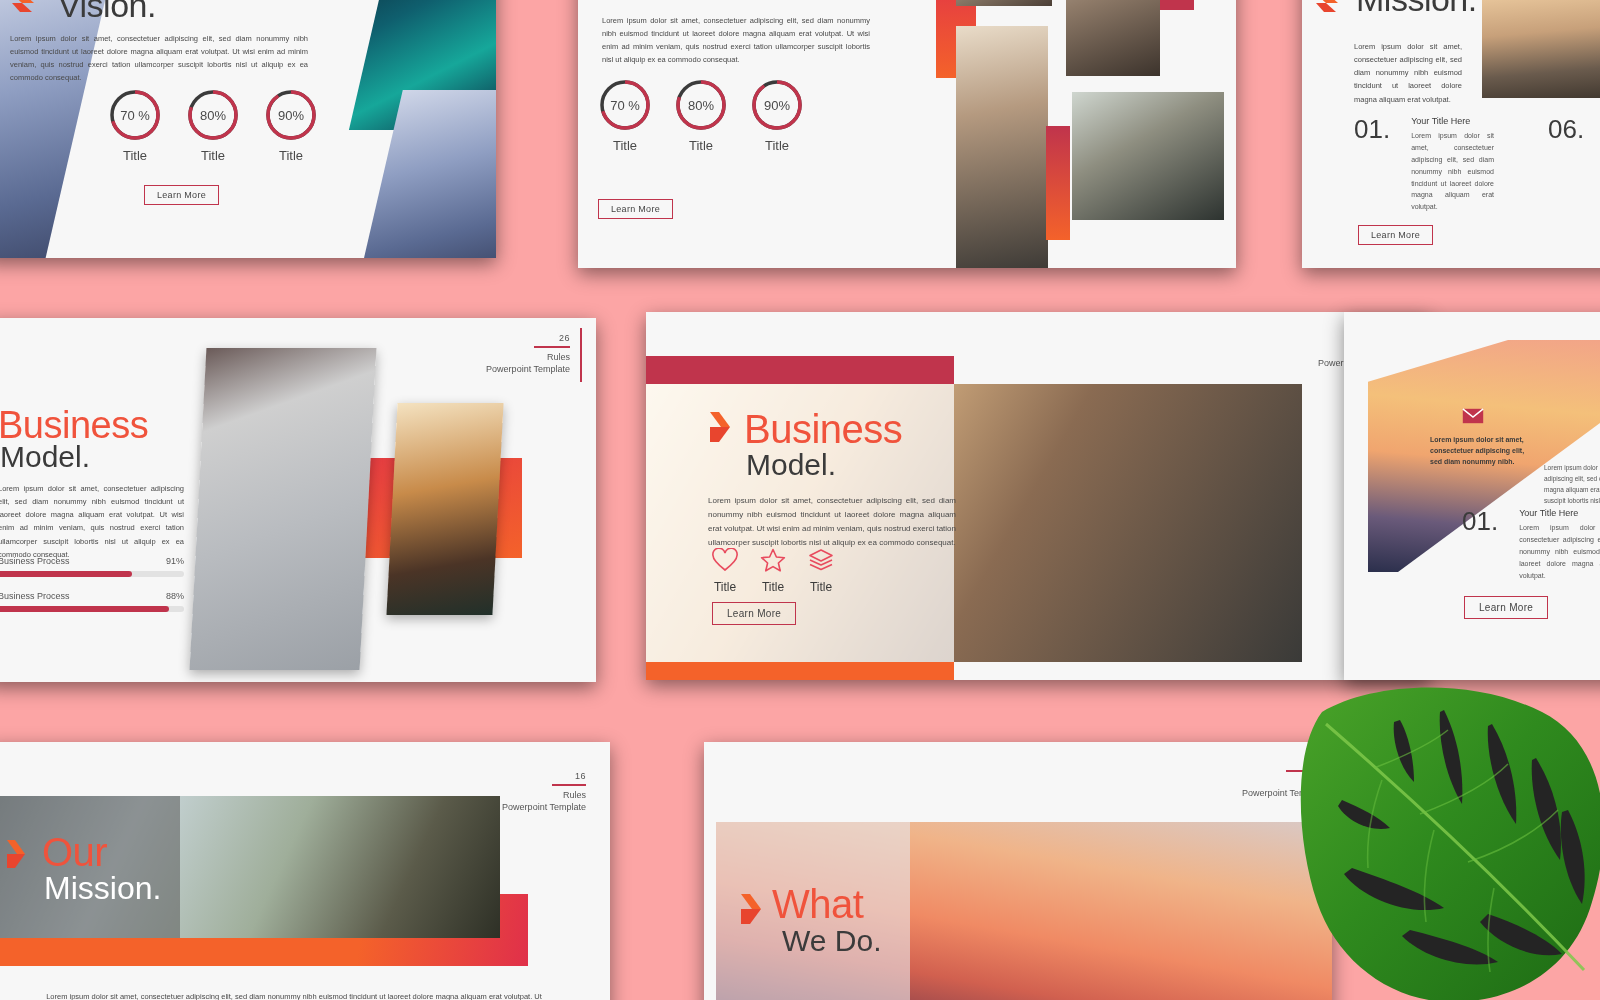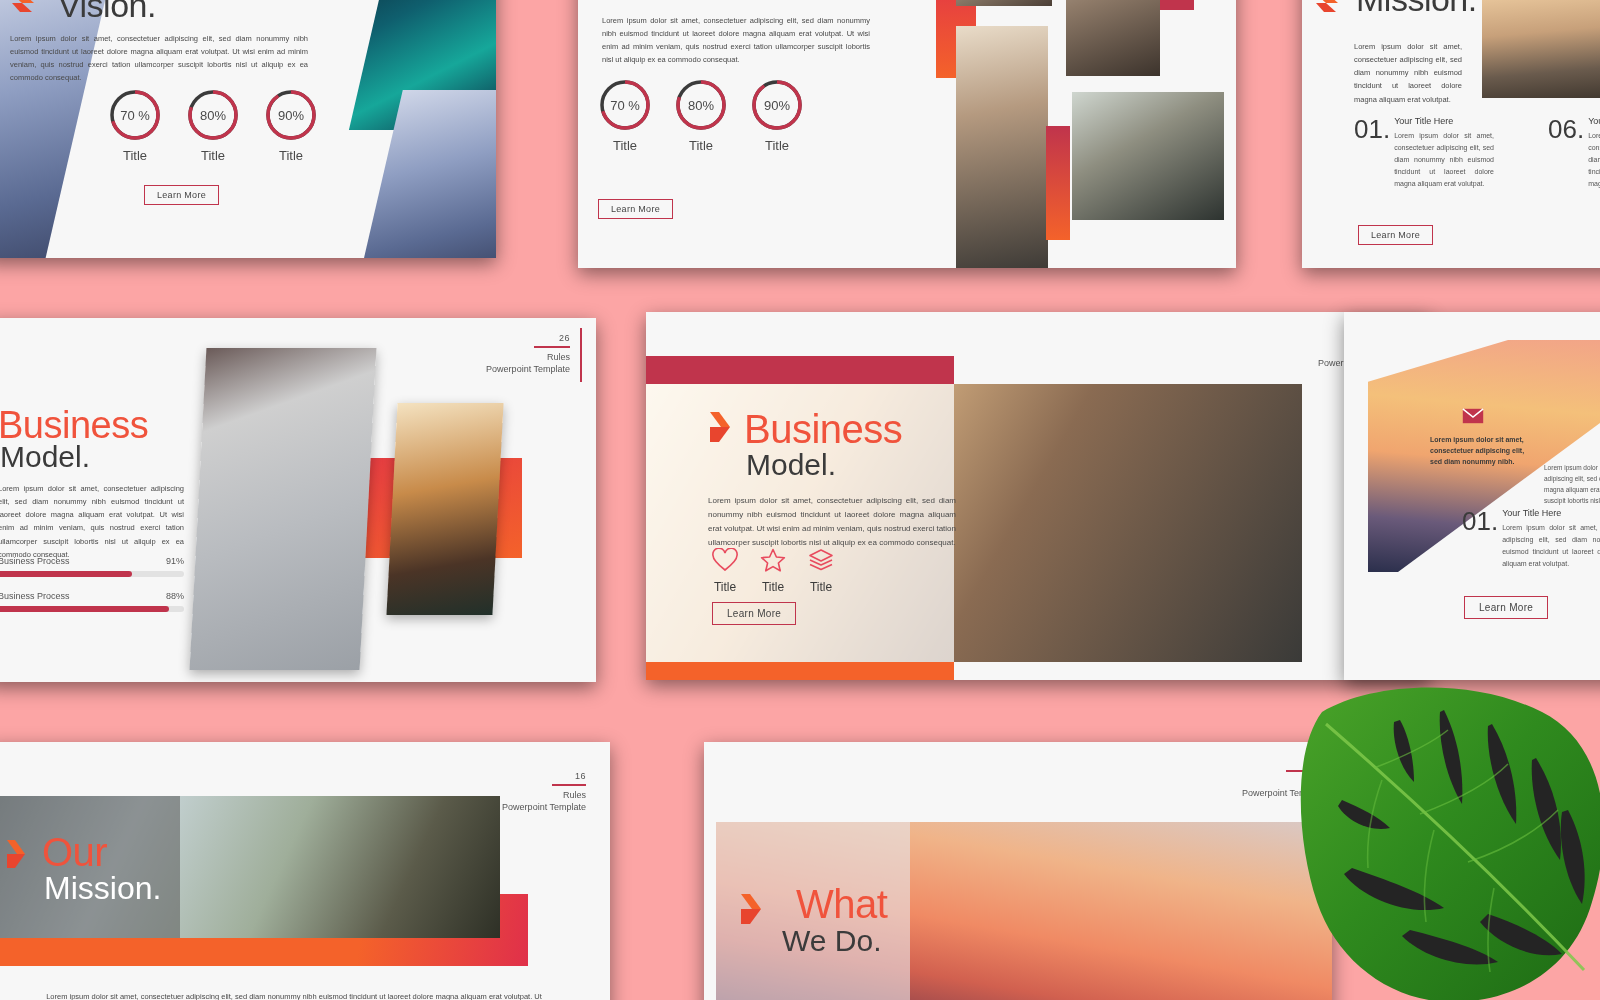--- a/index.html
+++ b/index.html
@@ -51,21 +51,21 @@
   }
   .ring-label { margin-top: 6px; font-size: 13px; color: #4a4a4a; }
 
   
   .learn {
     display: inline-block; border: 1.5px solid #c0344c; color: #444;
     font-size: 9px; padding: 4px 12px; background: transparent; letter-spacing: .3px;
   }
 
   
-  .numitem { display: flex; gap: 4px; }
+  .numitem { display: flex; gap: 21px; }
   .numitem .n { font-size: 26px; color: #3b3b3b; font-weight: 300; line-height: 1; }
   .numitem .t { font-size: 9px; color: #3b3b3b; margin-bottom: 4px; }
   .numitem .d { font-size: 7px; line-height: 1.7; color: #555; text-align: justify; }
 
   
   .prow { margin-bottom: 14px; }
   .prow .top { display: flex; justify-content: space-between; font-size: 9px; color: #555; margin-bottom: 5px; }
   .ptrack { height: 6px; background: #e2e2e2; border-radius: 3px; overflow: hidden; }
   .pfill { height: 100%; background: #c0344c; border-radius: 3px; }
 
@@ -403,21 +403,21 @@
     <div class="pic ph-silhou" style="left:12px; top:80px; width:616px; height:178px;"></div>
     <div class="glass" style="left:12px; top:80px; width:194px; height:178px; background:rgba(230,228,232,.62);"></div>
 
     <span class="arrow-logo" style="left:36px; top:152px;">
       <svg width="22" height="30" viewBox="0 0 22 30">
         <path d="M1 0 L10 0 L21 15 L12 15 Z" fill="#f4622a"></path>
         <path d="M1 15 L12 15 L21 15 L10 30 L1 30 Z" fill="#e8452e"></path>
       </svg>
     </span>
 
-    <div class="h-big h-accent" style="position:absolute; left:92px; top:140px; font-size:40px;">What</div>
+    <div class="h-big h-accent" style="position:absolute; left:68px; top:140px; font-size:40px;">What</div>
     <div class="h-sub" style="position:absolute; left:78px; top:182px;">We Do.</div>
 
   </div>
 
   <svg class="leaf" width="330" height="330" viewBox="0 0 330 330" style="left:1282px; top:672px;">
     <defs>
       <linearGradient id="lg" x1="0" y1="0" x2="1" y2="1">
         <stop offset="0%" stop-color="#4aa329"></stop>
         <stop offset="45%" stop-color="#2f8a1e"></stop>
         <stop offset="100%" stop-color="#1d6a14"></stop>

